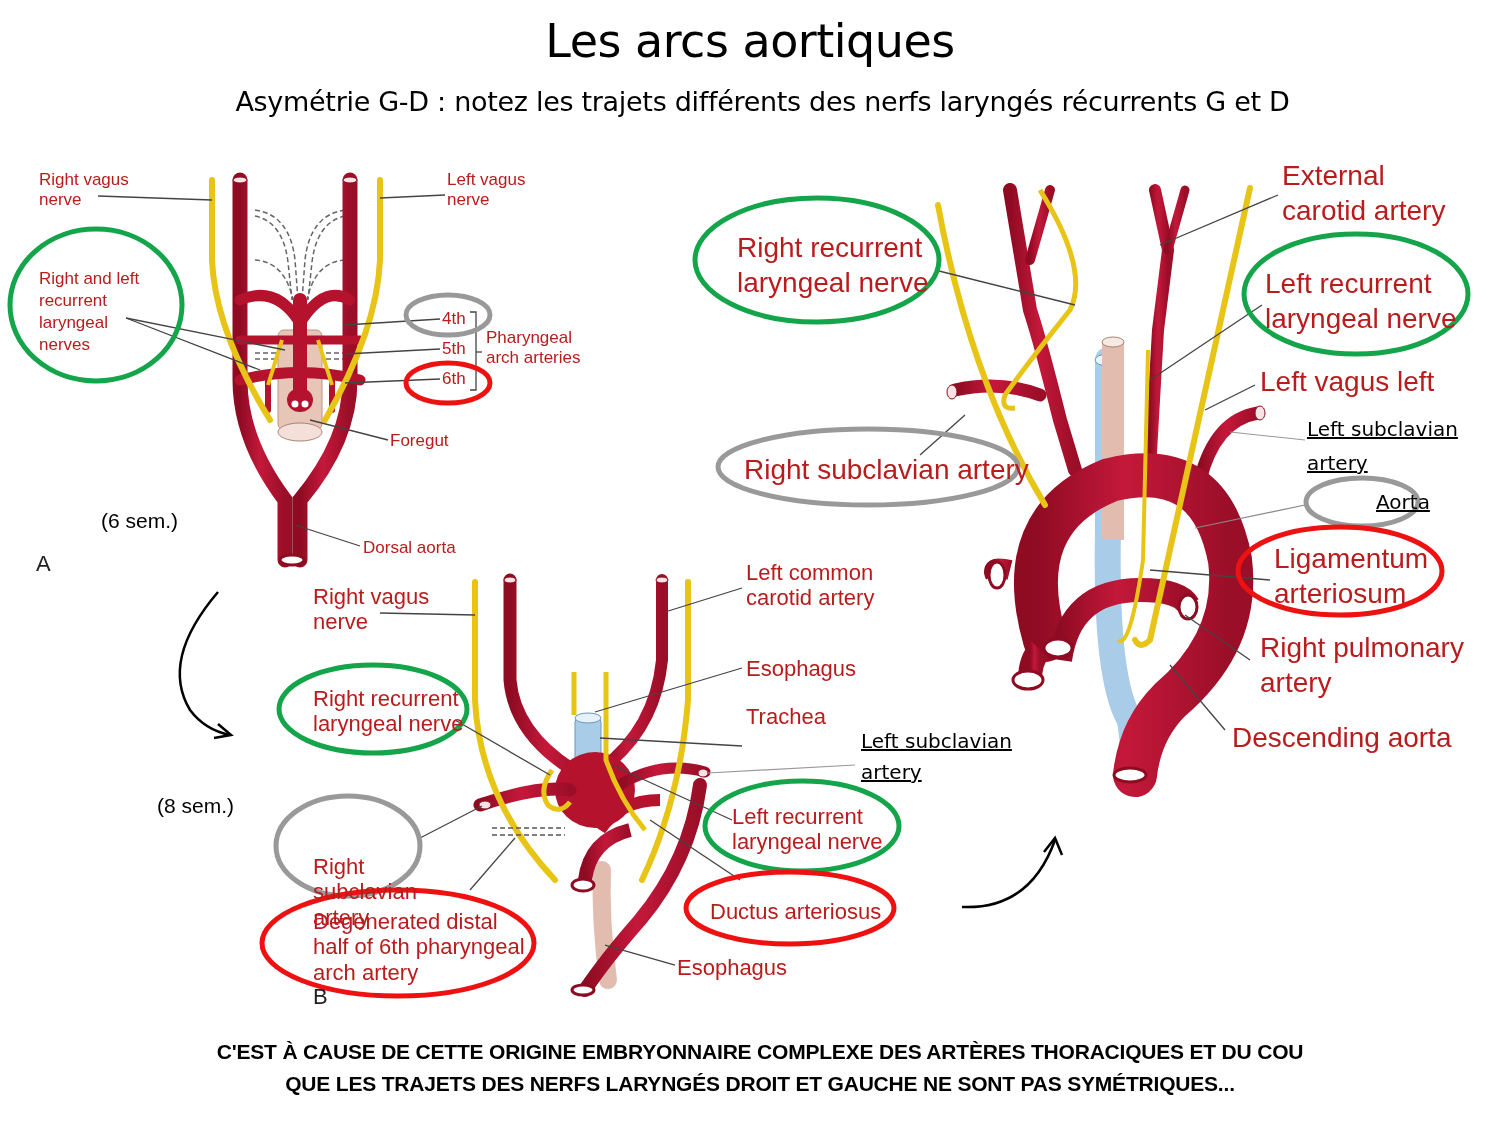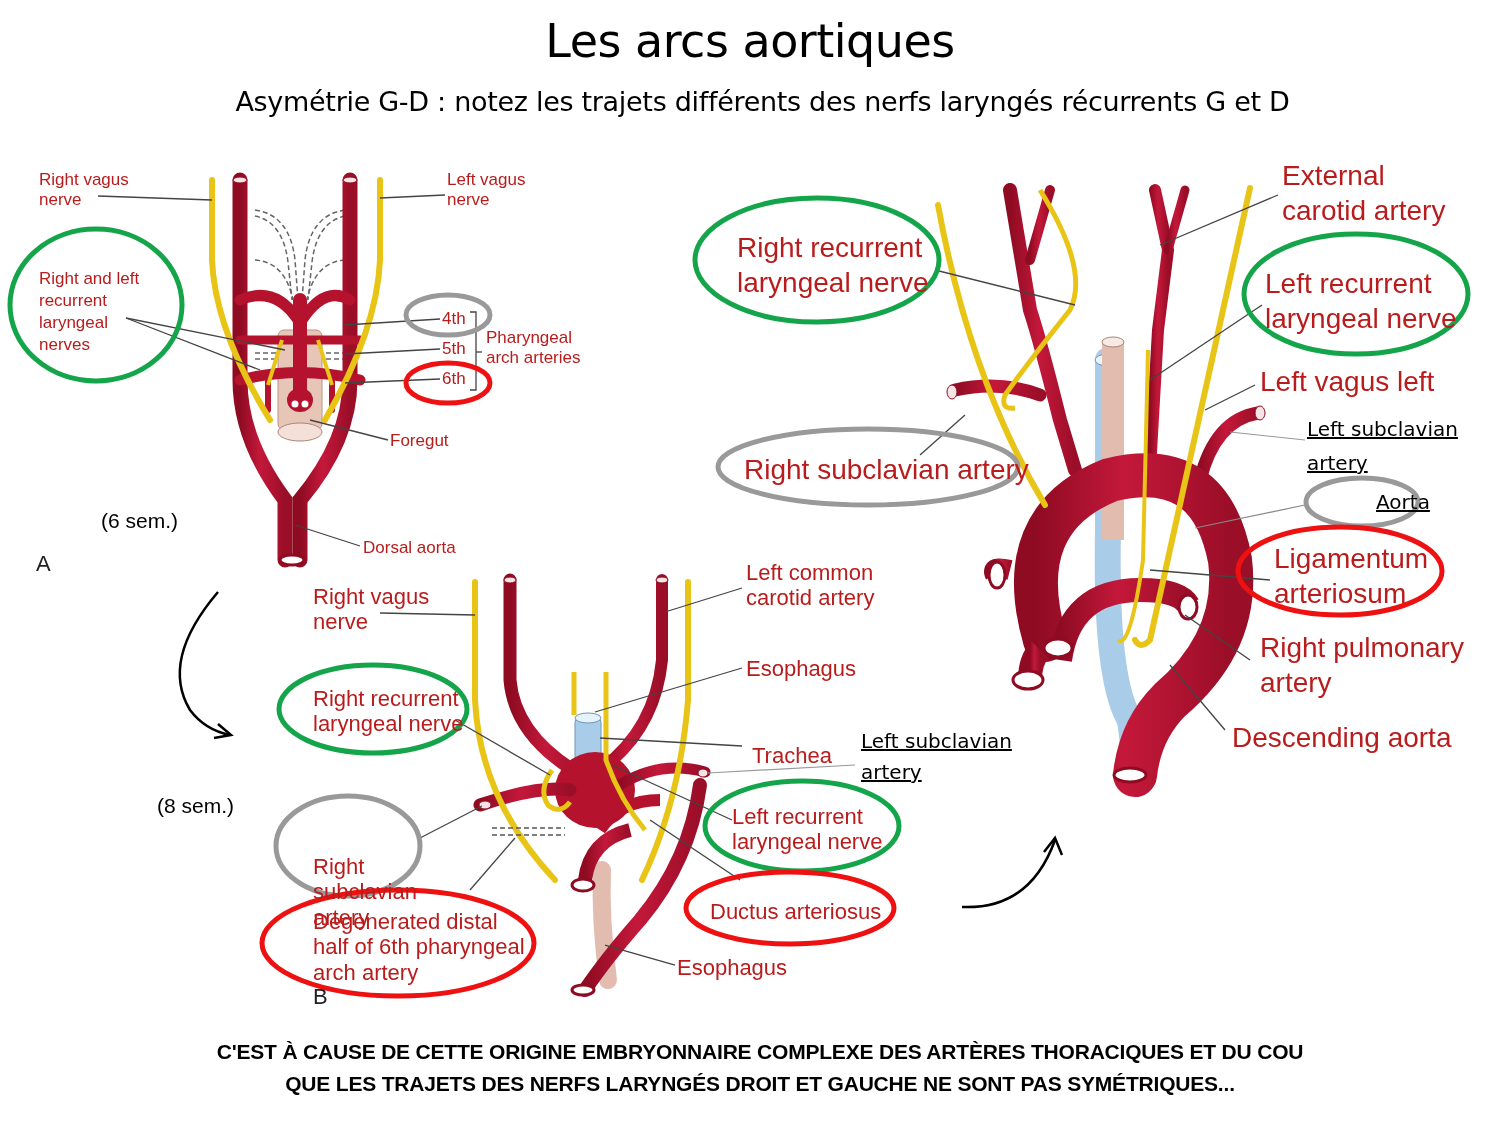--- a/index.html
+++ b/index.html
@@ -241,21 +241,21 @@
 </div>
 <div class="lbl md" style="left:746px;top:560px;">
   <div>Left common</div>
   <div>carotid artery</div>
 </div>
 <div class="lbl md" style="left:746px;top:656px;">Esophagus</div>
 <div class="lbl md" style="left:313px;top:686px;">
   <div>Right recurrent</div>
   <div>laryngeal nerve</div>
 </div>
-<div class="lbl md" style="left:746px;top:743px;margin-left:6px;">Trachea</div>
+<div class="lbl md" style="left:746px;top:704px;">Trachea</div>
 <div class="lbl dk" style="left:861px;top:726px;line-height:1.55;">
   <div>Left subclavian</div>
   <div>artery</div>
 </div>
 <div class="lbl sem" style="left:157px;top:782px;">(8 sem.)</div>
 <div class="lbl md" style="left:313px;top:814px;margin-top:40px;">
   <div>Right</div>
   <div>subclavian</div>
   <div>artery</div>
 </div>

